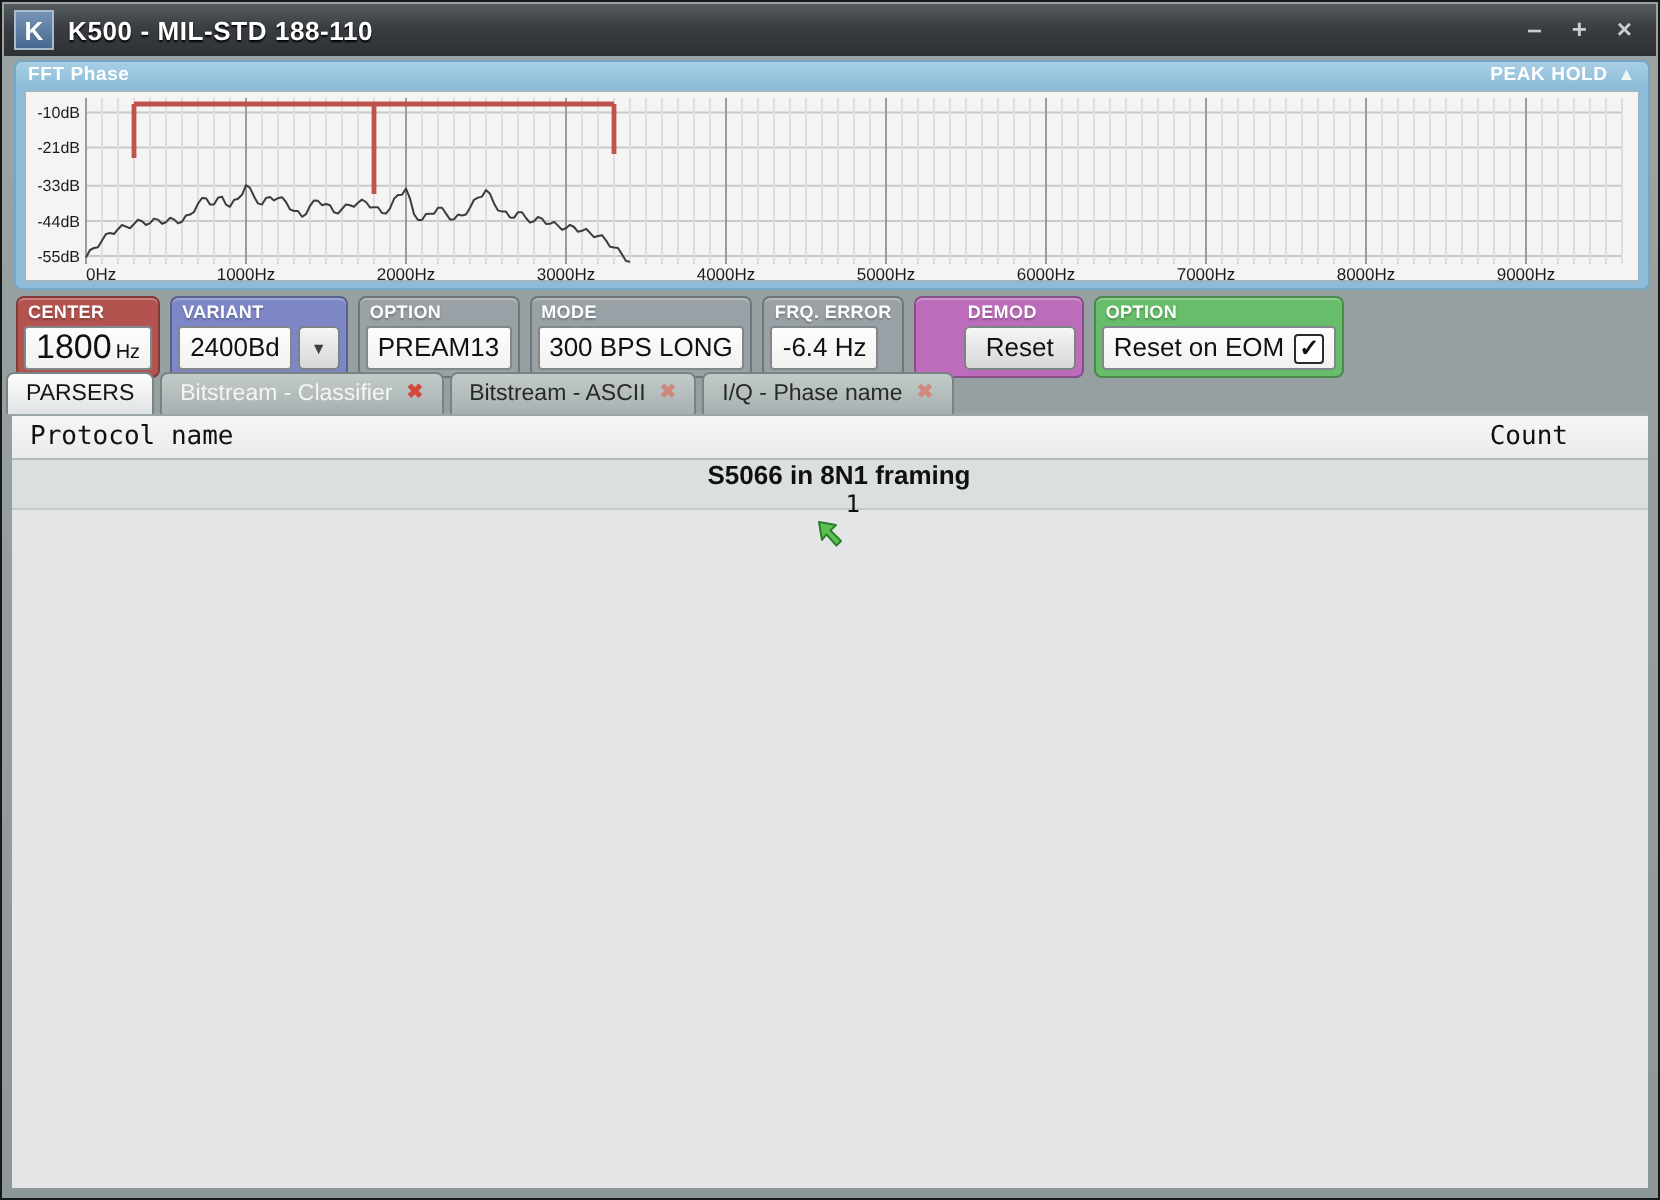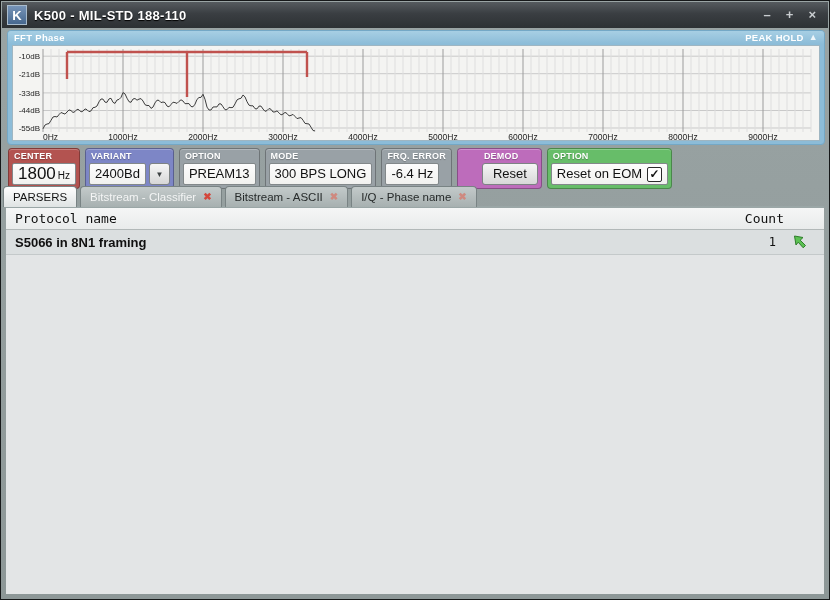--- a/index.html
+++ b/index.html
@@ -65,21 +65,21 @@
   .close.muted{color:#cf897f;}
   
   .content{position:absolute;left:5px;top:205px;right:5px;bottom:5px;
     background:#e3e5e6;border-top:2px solid #9aa6a6;}
   .table-header{height:21px;background:linear-gradient(#f5f6f6,#e9ebeb);
     border-bottom:1px solid #b2b8b8;display:flex;align-items:center;
     font-family:"DejaVu Sans Mono",monospace;font-size:13px;color:#101010;}
   .th-protocol{padding-left:9px;flex:1;}
   .th-count{padding-right:40px;}
   .table-row{height:24px;background:#dbdfe0;border-bottom:1px solid #c4c9ca;
-    display:flex;align-items:center;cursor:default;}
+    display:flex;align-items:center;cursor:default;flex-direction:column;}
   .td-protocol{padding-left:9px;flex:1;font-weight:bold;font-size:13px;color:#101010;}
   .td-count{font-family:"DejaVu Sans Mono",monospace;font-size:12px;color:#101010;
     width:30px;text-align:right;}
   .td-action{width:48px;display:flex;justify-content:center;}
   .goto-icon{width:16px;height:16px;cursor:pointer;}
 </style>
 </head>
 <body>
 
 <div class="window">

